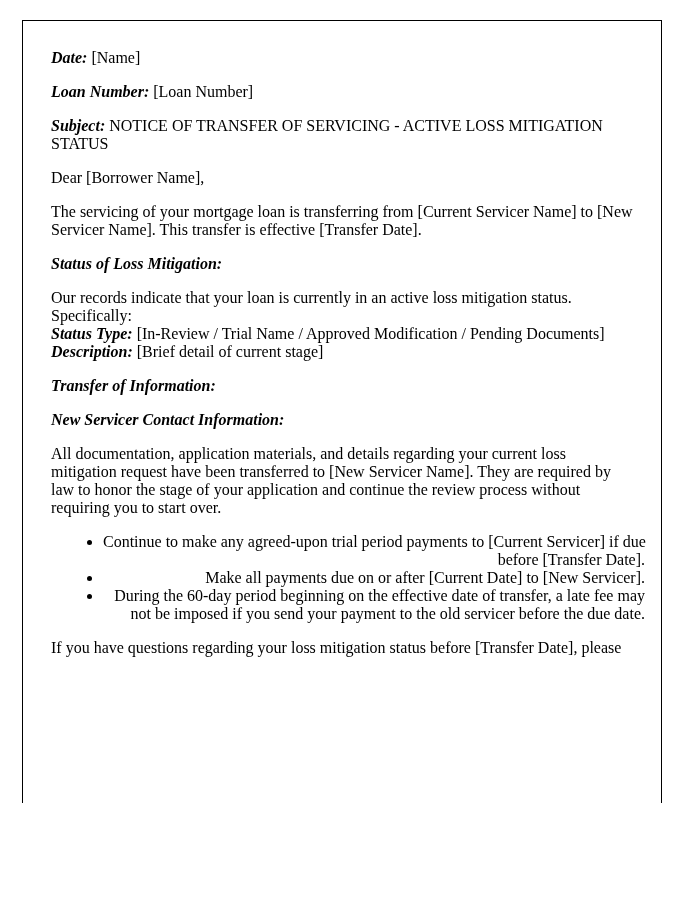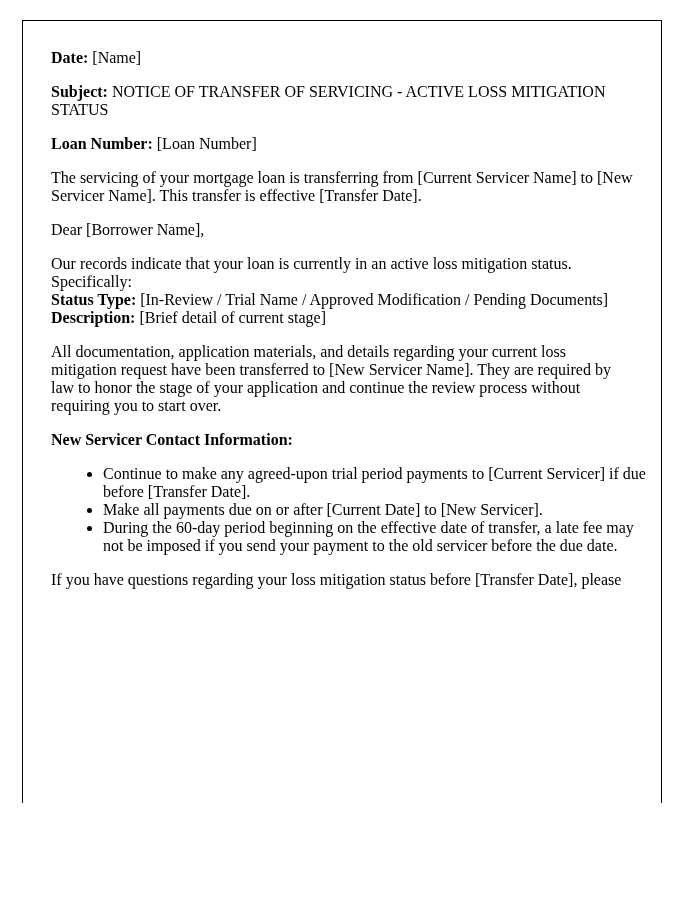--- a/index.html
+++ b/index.html
@@ -25,55 +25,57 @@
     box-sizing: border-box;
     border: 1px solid #000000;
     border-bottom: none;       
     padding: 12px 16px 0 28px;
     overflow: hidden;
     line-height: 18px;
     background: #ffffff;
   }
   p { margin: 16px 0; }
   ul { margin: 16px 0; padding-left: 52px; }
-  li { margin: 0; }
-  b { font-weight: bold; }
+  li { margin: 0; text-align: right; }
+  b { font-weight: bold; font-style: italic; }
   .ml { white-space: pre; }    
 </style>
 </head>
 <body>
 
 <div class="doc">
 
   <p><b>Date:</b> <span>[Name]</span></p>
 
+  <p><b>Loan Number:</b> <span>[Loan Number]</span></p>
+
   <p><b>Subject:</b> <span class="ml">NOTICE OF TRANSFER OF SERVICING - ACTIVE LOSS MITIGATION
 STATUS</span></p>
 
-  <p><b>Loan Number:</b> <span>[Loan Number]</span></p>
 
+  <p>Dear [Borrower Name],</p>
 
   <p><span class="ml">The servicing of your mortgage loan is transferring from [Current Servicer Name] to [New
 Servicer Name]. This transfer is effective [Transfer Date].</span></p>
 
-  <p>Dear [Borrower Name],</p>
-
+  <p><b>Status of Loss Mitigation:</b></p>
 
   <p><span class="ml">Our records indicate that your loan is currently in an active loss mitigation status.
 Specifically:</span><br>
     <b>Status Type:</b> <span>[In-Review / Trial Name / Approved Modification / Pending Documents]</span><br>
     <b>Description:</b> <span>[Brief detail of current stage]</span></p>
 
+  <p><b>Transfer of Information:</b></p>
+
+  <p><b>New Servicer Contact Information:</b></p>
 
   <p><span class="ml">All documentation, application materials, and details regarding your current loss
 mitigation request have been transferred to [New Servicer Name]. They are required by
 law to honor the stage of your application and continue the review process without
 requiring you to start over.</span></p>
-
-  <p><b>New Servicer Contact Information:</b></p>
 
 
 
   <ul>
     <li><span class="ml">Continue to make any agreed-upon trial period payments to [Current Servicer] if due
 before [Transfer Date].</span></li>
     <li><span class="ml">Make all payments due on or after [Current Date] to [New Servicer].</span></li>
     <li><span class="ml">During the 60-day period beginning on the effective date of transfer, a late fee may
 not be imposed if you send your payment to the old servicer before the due date.</span></li>
   </ul>

